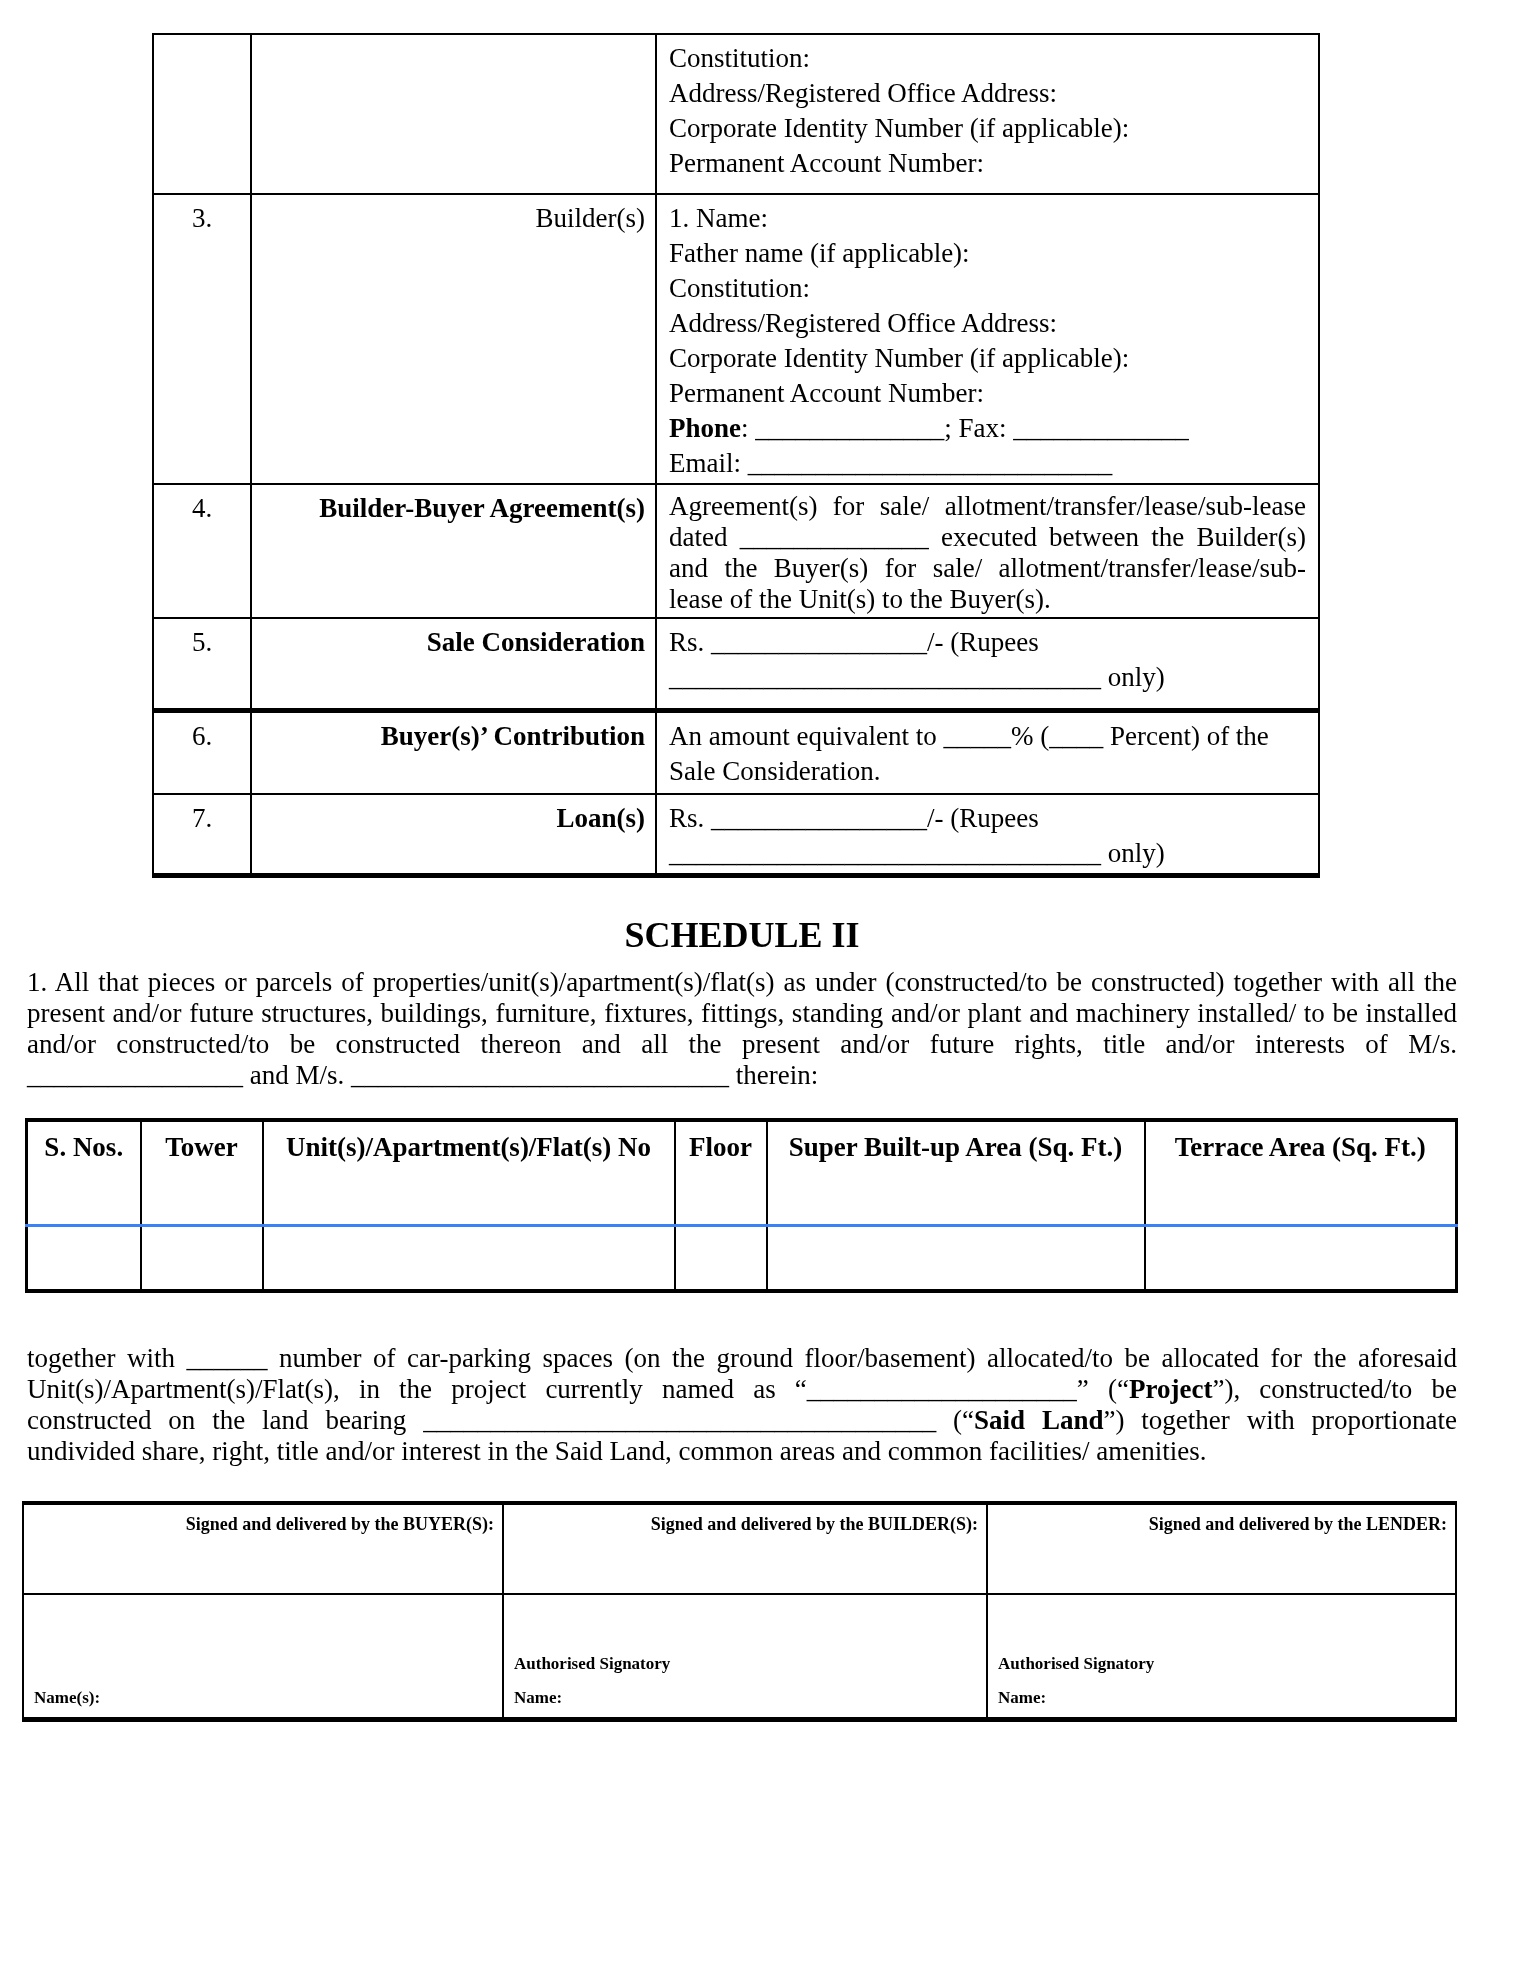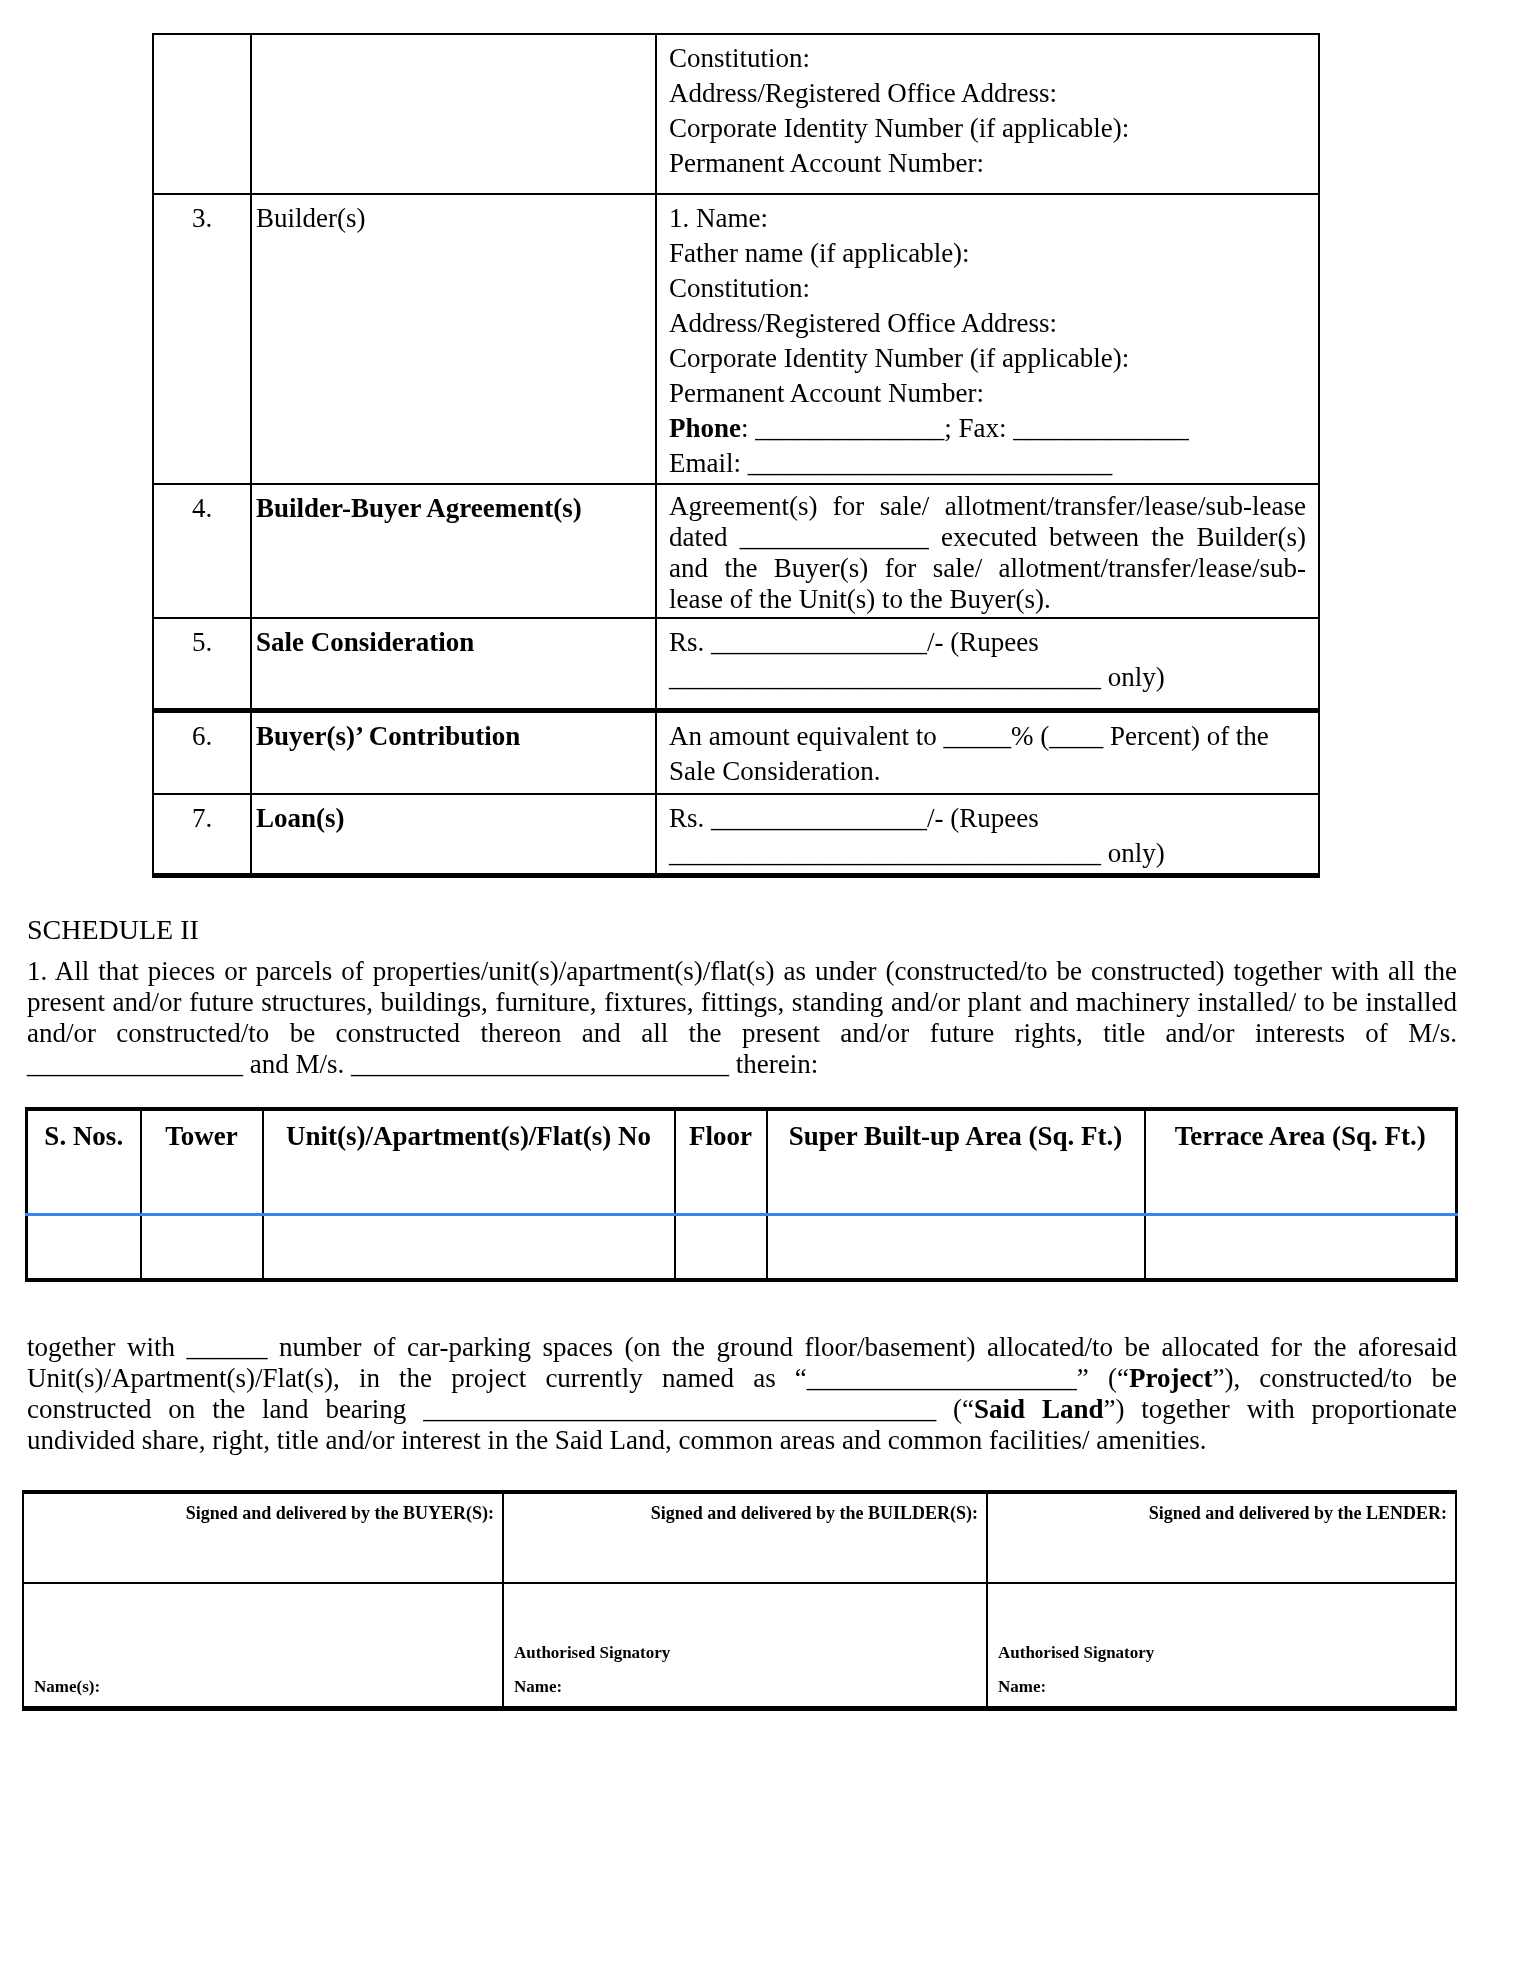--- a/index.html
+++ b/index.html
@@ -13,32 +13,32 @@
     overflow:hidden;
   }
   .page { width:1530px; height:1980px; background:#fff; }
 
   table { border-collapse:collapse; table-layout:fixed; }
   td, th { border:2px solid #000; vertical-align:top; padding:2px 10px; font-size:27px; }
 
   
   .details-table { margin:33px 0 0 152px; width:1166px; }
   .details-table .num-cell { text-align:center; padding-top:6px; }
-  .details-table .label-cell { padding-top:6px; padding-left:4px; }
+  .details-table .label-cell { padding-top:6px; padding-left:4px;text-align:right; }
   .details-table .content-cell { padding-top:6px; padding-left:12px; padding-right:12px; }
   .details-table .bold { font-weight:bold; }
   .cell-lines div { line-height:35px; }
   .justify { text-align:justify; line-height:31px;border-radius:11px; }
   .rupees-line { line-height:35px; }
   .thickline td { border-bottom-width:5px; }
   .details-table tr.lastrow td { border-bottom-width:5px; }
 
   
   .content-block { margin-left:27px; margin-right:73px; }
-  .sched-heading { margin-top:34px; font-weight:normal; font-size:28px; }
+  .sched-heading { margin-top:34px; text-align:center; font-weight:bold; font-size:36px; }
   .sched-subheading { margin-top:4px; text-align:center; font-weight:bold; font-size:28px; }
   .para { margin-top:8px; }
 
   
   .unit-table { margin:26px 0 0 25px; width:1430px; border:3px solid #000; }
   .unit-table th { font-weight:bold; text-align:center; vertical-align:top;
                    padding-top:8px; height:92px; border-top:4px solid #000; border-bottom:3px solid #3b82f6; }
   .unit-table td { height:58px; border-bottom:4px solid #000; }
 
   

